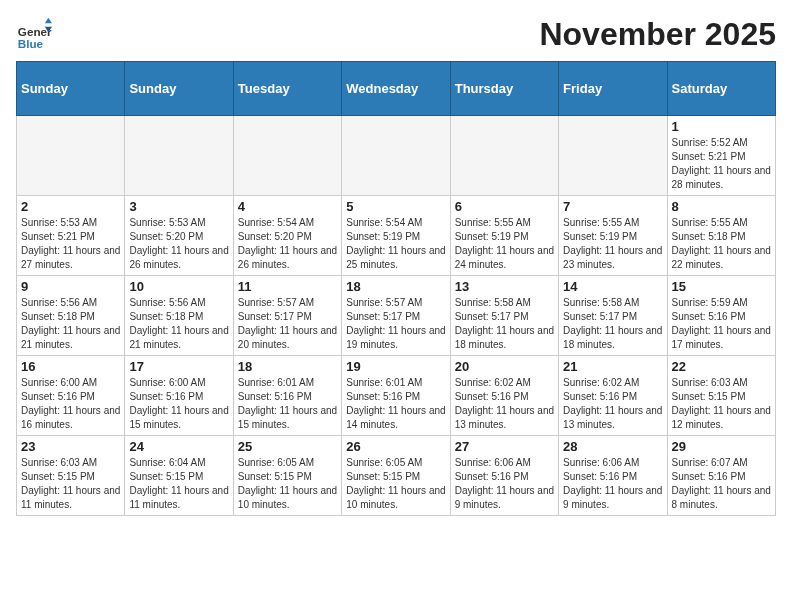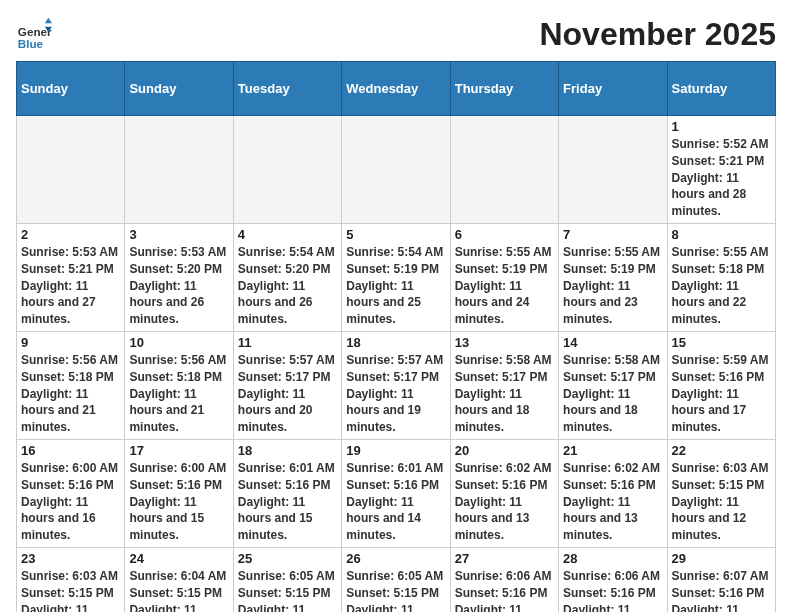--- a/index.html
+++ b/index.html
@@ -62,23 +62,22 @@
     .calendar td.empty { background: #f5f5f5; }
     .day-num {
       font-size: 13px;
       font-weight: bold;
       color: #222;
       display: block;
       margin-bottom: 2px;
     }
     .day-info {
       line-height: 1.4;
-      font-size: 12px;
+      font-size: 10px;
       color: #333;
-      font-weight: bold;
     }
   </style>
 </head>
 <body>
 
 <div class="header">
   <div class="logo">
     <svg class="logo-icon" viewBox="0 0 40 40">
       <text x="2" y="22" font-size="13" font-family="Arial" fill="#333" font-weight="bold">General</text>
       <text x="2" y="35" font-size="13" font-family="Arial" fill="#2c7bb6" font-weight="bold">Blue</text>

